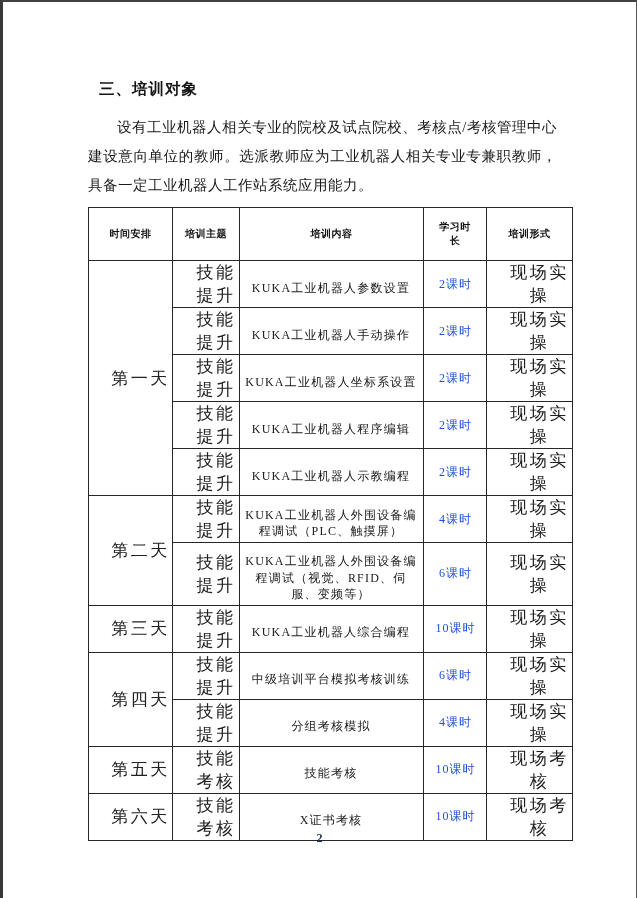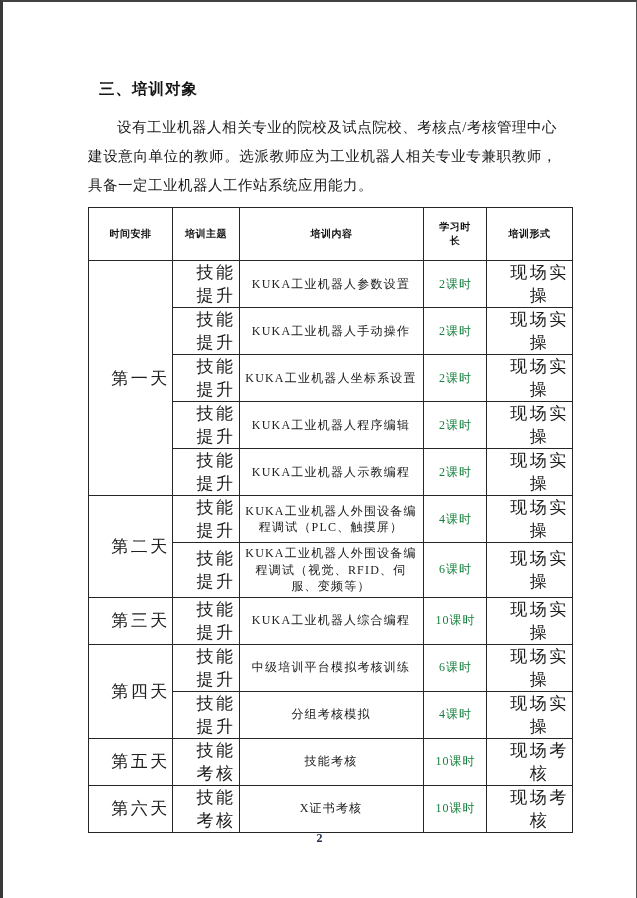--- a/index.html
+++ b/index.html
@@ -57,25 +57,25 @@
     color: #111111;
     letter-spacing: 0.5px;
     padding: 12px;
   }
   td.c-day, td.c-topic, td.c-fmt {
     font-size: 17px;
     letter-spacing: 2.5px;
     padding-left: 20px; 
     color: #202020;
   }
-  td.c-dur { font-size: 12px; letter-spacing: 1px; padding-left: 1px; color: #15803d; }
+  td.c-dur { font-size: 12px; letter-spacing: 1px; padding-left: 1px; color: #1d4ed8; }
   td.c-content {
     font-size: 12px;
     text-align: left;
-    padding: 2px 5px 2px 4px;
+    padding: 10px 5px 2px 4px;
     line-height: 16.5px;
     letter-spacing: 1.2px;
     color: #202020;
   }
   .note {
     margin: 15px 0 0 96px;
     font-family: "Liberation Sans", "DejaVu Sans", sans-serif;
     font-weight: bold;
     font-size: 14.5px;
     letter-spacing: 0.5px;

